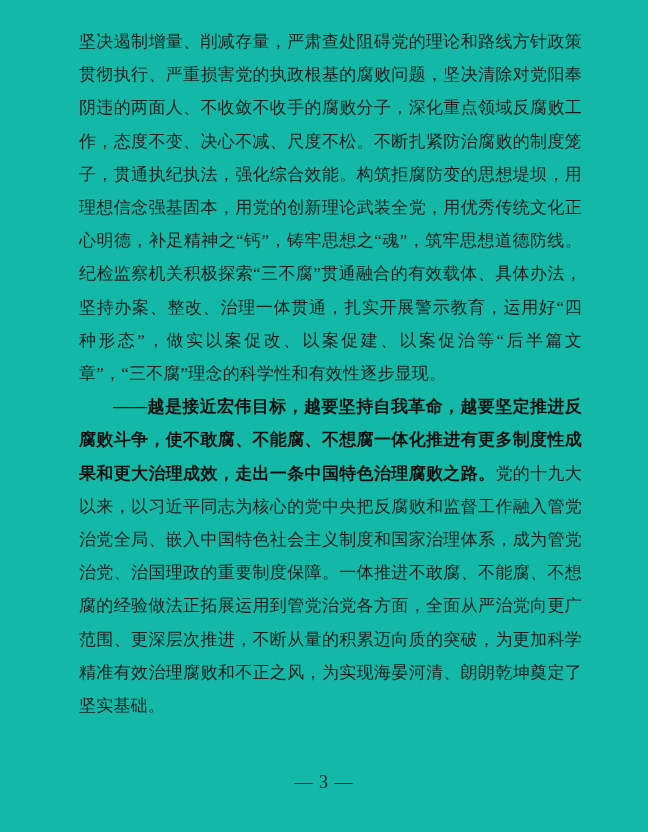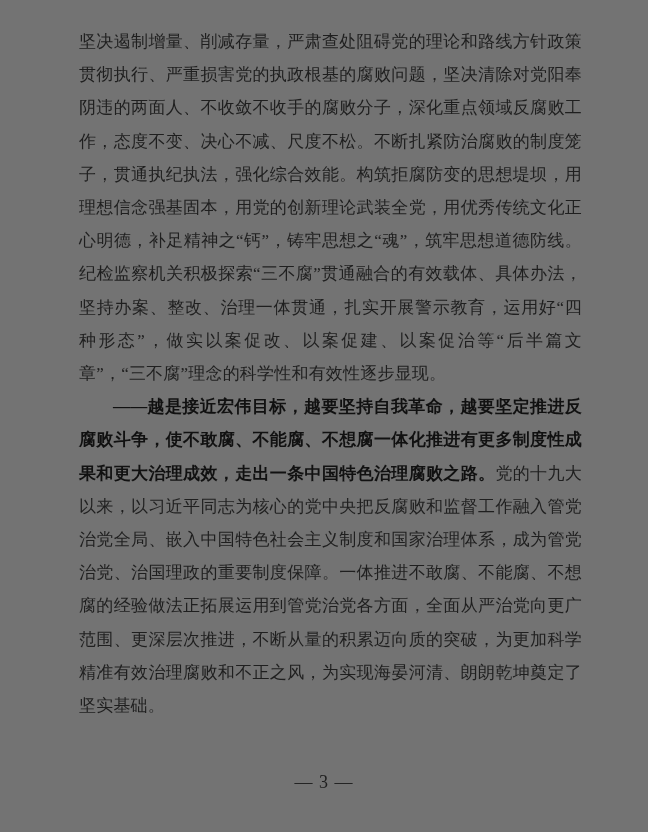--- a/index.html
+++ b/index.html
@@ -13,21 +13,21 @@
     position: relative;
     overflow: hidden;
     font-family: "Liberation Serif", serif;
   }
   .page {
     position: absolute;
     left: 0;
     top: 0;
     width: 648px;
     height: 832px;
-    background: #737373;
+    background: #14b8a6;
   }
   .content {
     position: absolute;
     left: 79px;
     top: 25px;
     width: 503px;
     font-size: 17px;
     line-height: 33.2px;
     color: #1f1f1f;
     text-align: justify;

